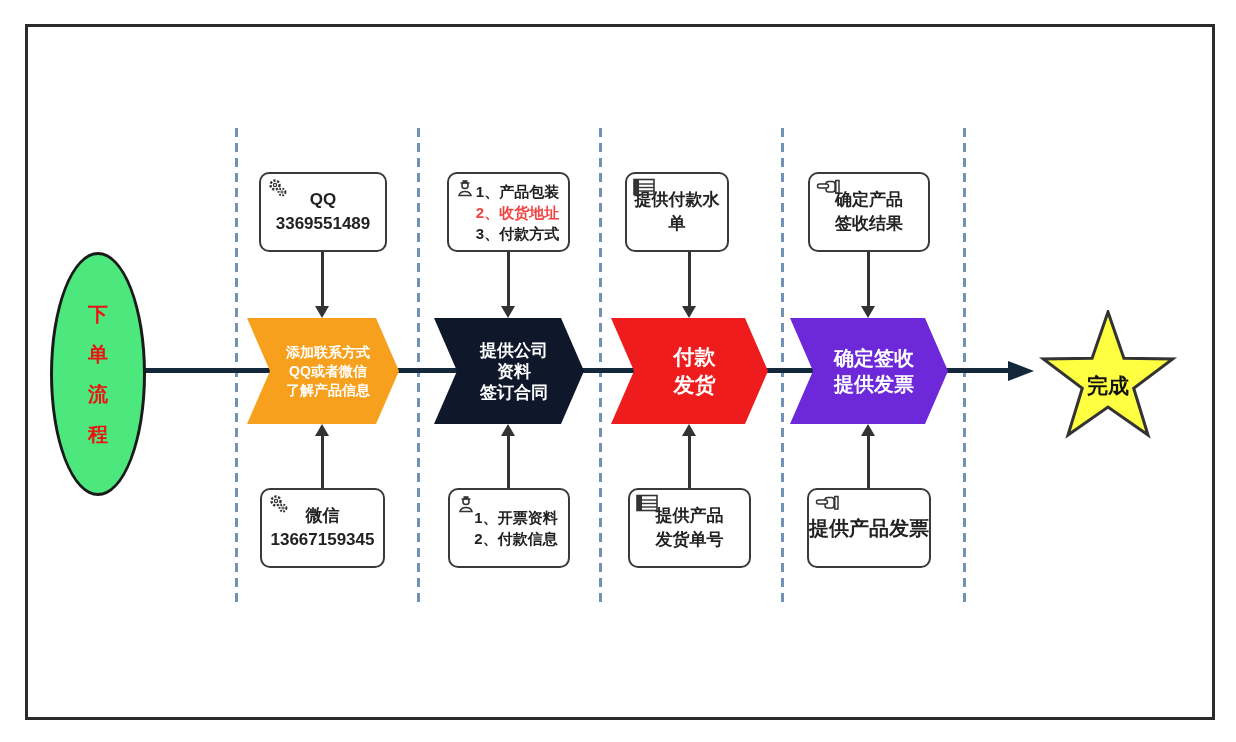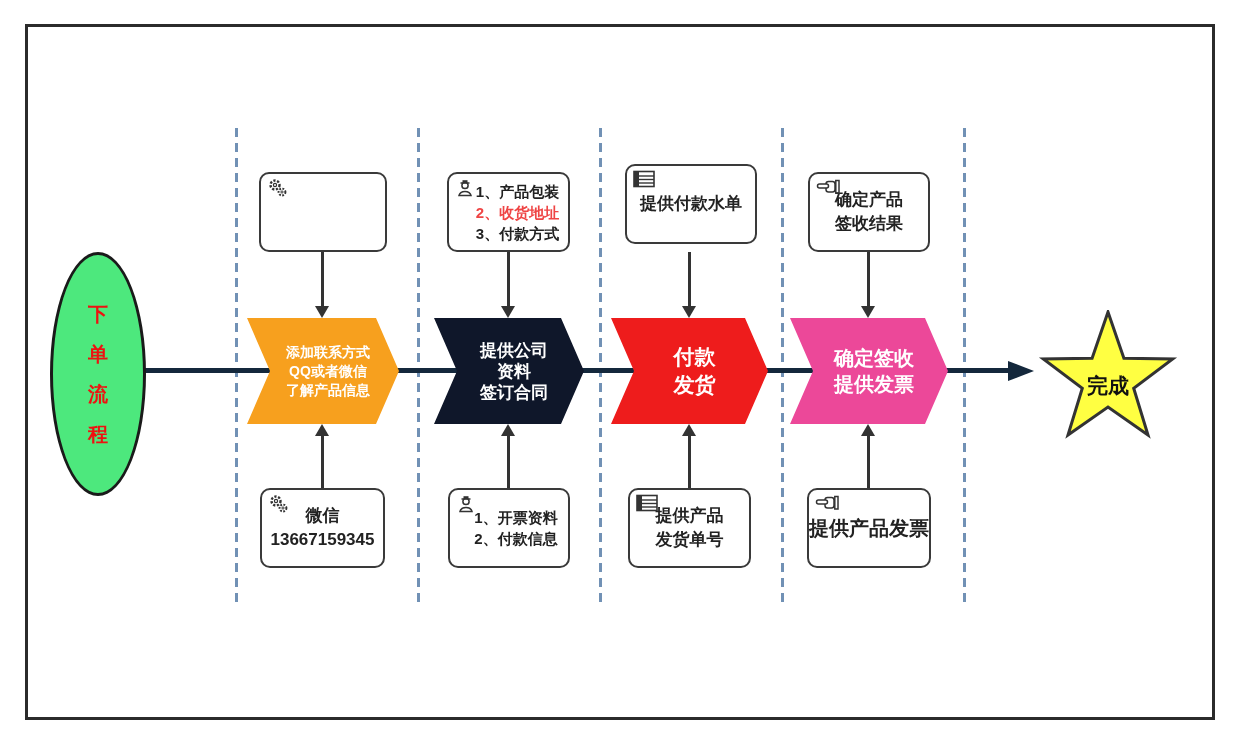--- a/index.html
+++ b/index.html
@@ -105,20 +105,24 @@
   </div>
   <div class="note" style="left:259px;top:172px;width:128px">
     <span class="note-icon">
       <svg width="23" height="21" viewBox="0 0 23 21">
         <circle class="ic" cx="8" cy="7" r="4.5" stroke-width="2.4" stroke-dasharray="2.2 1.6"></circle>
         <circle class="ic" cx="8" cy="7" r="1.6" stroke-width="1.2"></circle>
         <circle class="ic" cx="15" cy="14" r="3.4" stroke-width="2" stroke-dasharray="1.8 1.4"></circle>
         <circle class="ic" cx="15" cy="14" r="1.1" stroke-width="1"></circle>
       </svg>
     </span>
+    <div class="note-lines nl-17">
+      <span>QQ</span>
+      <span>3369551489</span>
+    </div>
   </div>
   <div class="note" style="left:260px;top:488px;width:125px">
     <span class="note-icon">
       <svg width="23" height="21" viewBox="0 0 23 21">
         <circle class="ic" cx="8" cy="7" r="4.5" stroke-width="2.4" stroke-dasharray="2.2 1.6"></circle>
         <circle class="ic" cx="8" cy="7" r="1.6" stroke-width="1.2"></circle>
         <circle class="ic" cx="15" cy="14" r="3.4" stroke-width="2" stroke-dasharray="1.8 1.4"></circle>
         <circle class="ic" cx="15" cy="14" r="1.1" stroke-width="1"></circle>
       </svg>
     </span>
@@ -172,21 +176,21 @@
   <div class="ahead-down" style="left:501px;top:306px"></div>
   <div class="ahead-up" style="left:501px;top:424px"></div>
   <div class="vshaft" style="left:507px;top:436px;height:52px"></div>
 
   <div class="chevron" style="left: 611px; width: 157px; background-color: rgb(238, 28, 28);">
     <div class="chev-label chev-s3">
       <span>付款</span>
       <span>发货</span>
     </div>
   </div>
-  <div class="note" style="left:625px;top:164px;width:132px">
+  <div class="note" style="left:625px;top:172px;width:104px">
     <span class="note-icon">
       <svg width="22" height="18" viewBox="0 0 22 18">
         <rect class="ic" x="1" y="1.5" width="20" height="15" stroke-width="1.6"></rect>
         <rect x="1" y="1.5" width="5" height="15" fill="#333"></rect>
         <line class="ic" x1="6" y1="6" x2="21" y2="6" stroke-width="1.4"></line>
         <line class="ic" x1="6" y1="9.5" x2="21" y2="9.5" stroke-width="1.4"></line>
         <line class="ic" x1="6" y1="13" x2="21" y2="13" stroke-width="1.4"></line>
       </svg>
     </span>
     <div class="note-lines nl-17">
@@ -206,21 +210,21 @@
     <div class="note-lines nl-17">
       <span>提供产品</span>
       <span>发货单号</span>
     </div>
   </div>
   <div class="vshaft" style="left:688px;top:252px;height:55px"></div>
   <div class="ahead-down" style="left:682px;top:306px"></div>
   <div class="ahead-up" style="left:682px;top:424px"></div>
   <div class="vshaft" style="left:688px;top:436px;height:52px"></div>
 
-  <div class="chevron" style="left: 790px; width: 158px; background-color: #ec4899;">
+  <div class="chevron" style="left: 790px; width: 158px; background-color: #6d28d9;">
     <div class="chev-label chev-s4">
       <span>确定签收</span>
       <span>提供发票</span>
     </div>
   </div>
   <div class="note" style="left:808px;top:172px;width:122px">
     <span class="note-icon">
       <svg width="25" height="18" viewBox="0 0 25 18">
         <rect class="ic" x="10" y="3.5" width="9" height="10.5" rx="2.5" stroke-width="1.5" fill="#fff"></rect>
         <rect class="ic" x="19.8" y="2.5" width="3.2" height="12.5" stroke-width="1.5" fill="#fff"></rect>

